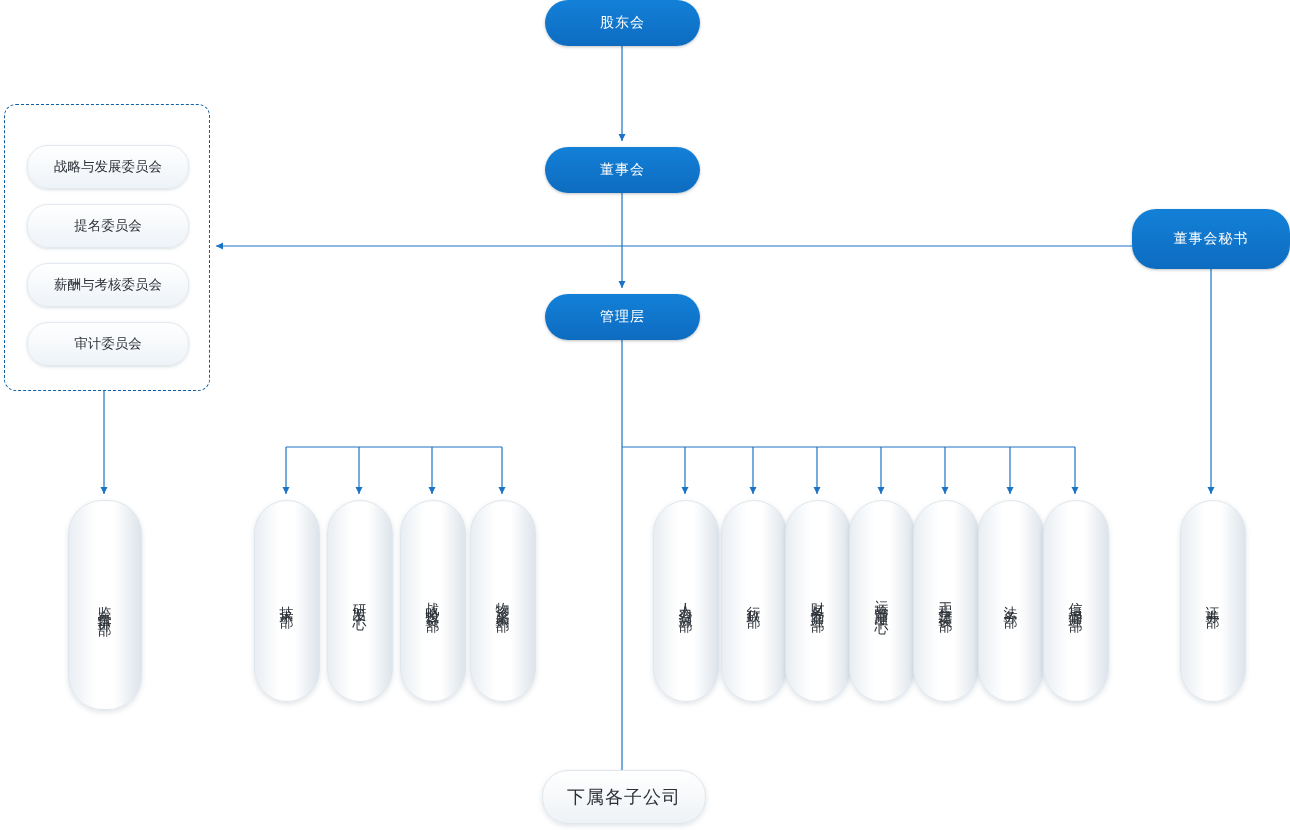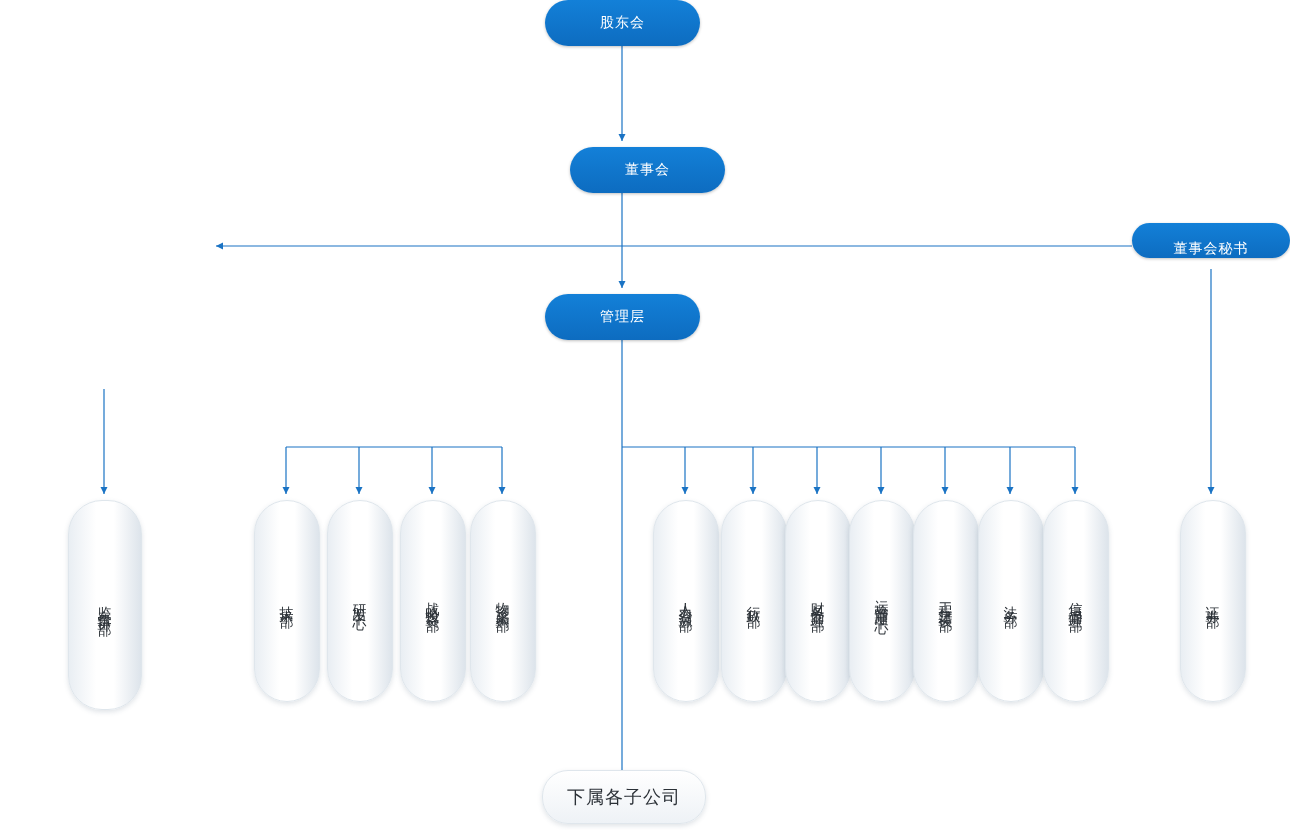--- a/index.html
+++ b/index.html
@@ -139,32 +139,46 @@
       <path d="M945,447 L945,494" marker-end="url(#arrow)"></path>
       <path d="M1010,447 L1010,494" marker-end="url(#arrow)"></path>
       <path d="M1075,447 L1075,494" marker-end="url(#arrow)"></path>
     </g>
   </svg>
 
   <div class="node-blue" style="left:545px;top:0px;width:155px;height:46px;">
     <span>股东会</span>
   </div>
 
-  <div class="node-blue" style="left:570px;top:147px;width:155px;height:46px;">
+  <div class="node-blue" style="left:545px;top:147px;width:155px;height:46px;">
     <span>董事会</span>
   </div>
 
   <div class="node-blue" style="left:545px;top:294px;width:155px;height:46px;align-items:center;">
     <span>管理层</span>
   </div>
 
-  <div class="node-blue" style="left:1132px;top:223px;width:158px;height:35px;align-items:flex-end;">
+  <div class="node-blue" style="left:1132px;top:209px;width:158px;height:60px;">
     <span>董事会秘书</span>
   </div>
 
+  <div class="committee-box">
+    <div class="committee-item" style="top:40px;">
+      <span>战略与发展委员会</span>
+    </div>
+    <div class="committee-item" style="top:99px;">
+      <span>提名委员会</span>
+    </div>
+    <div class="committee-item" style="top:158px;">
+      <span>薪酬与考核委员会</span>
+    </div>
+    <div class="committee-item" style="top:217px;">
+      <span>审计委员会</span>
+    </div>
+  </div>
 
   <div class="node-vert" style="left:68px;top:500px;width:72px;height:208px;">
     <span class="vtext">监察审计部</span>
   </div>
 
   <div class="node-vert" style="left:254px;top:500px;width:64px;height:200px;">
     <span class="vtext">技术部</span>
   </div>
 
   <div class="node-vert" style="left:327px;top:500px;width:64px;height:200px;">

